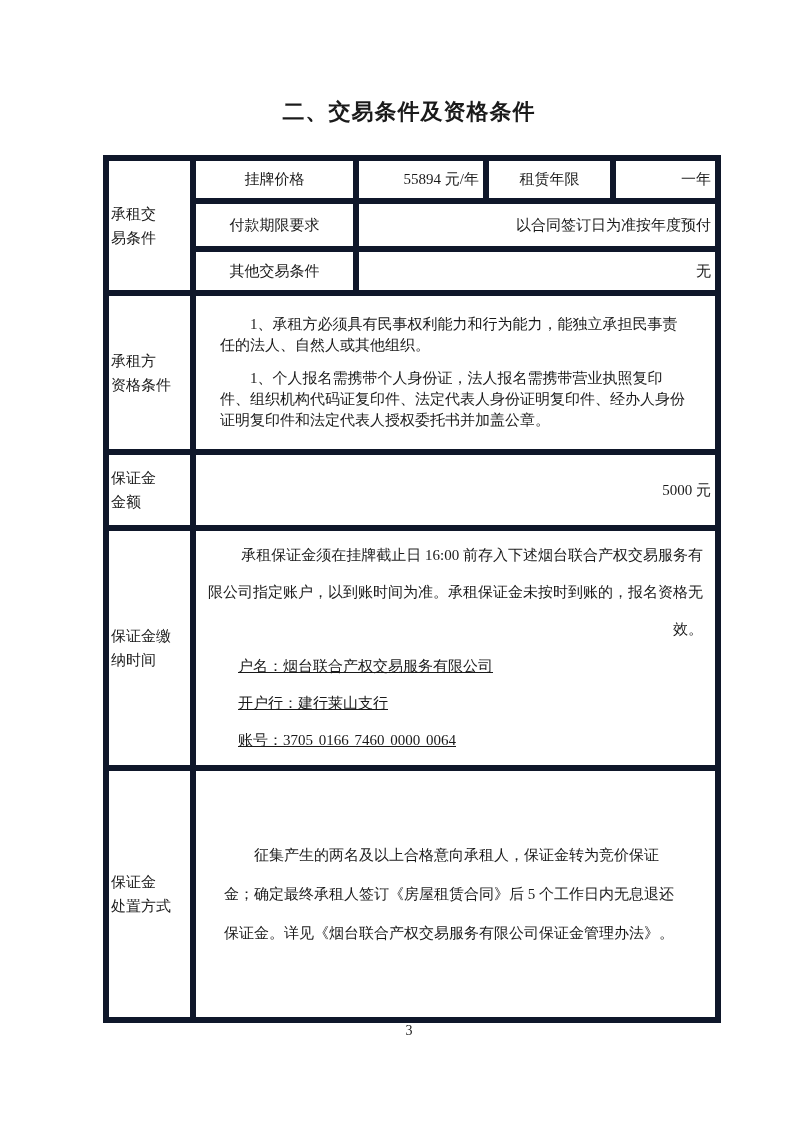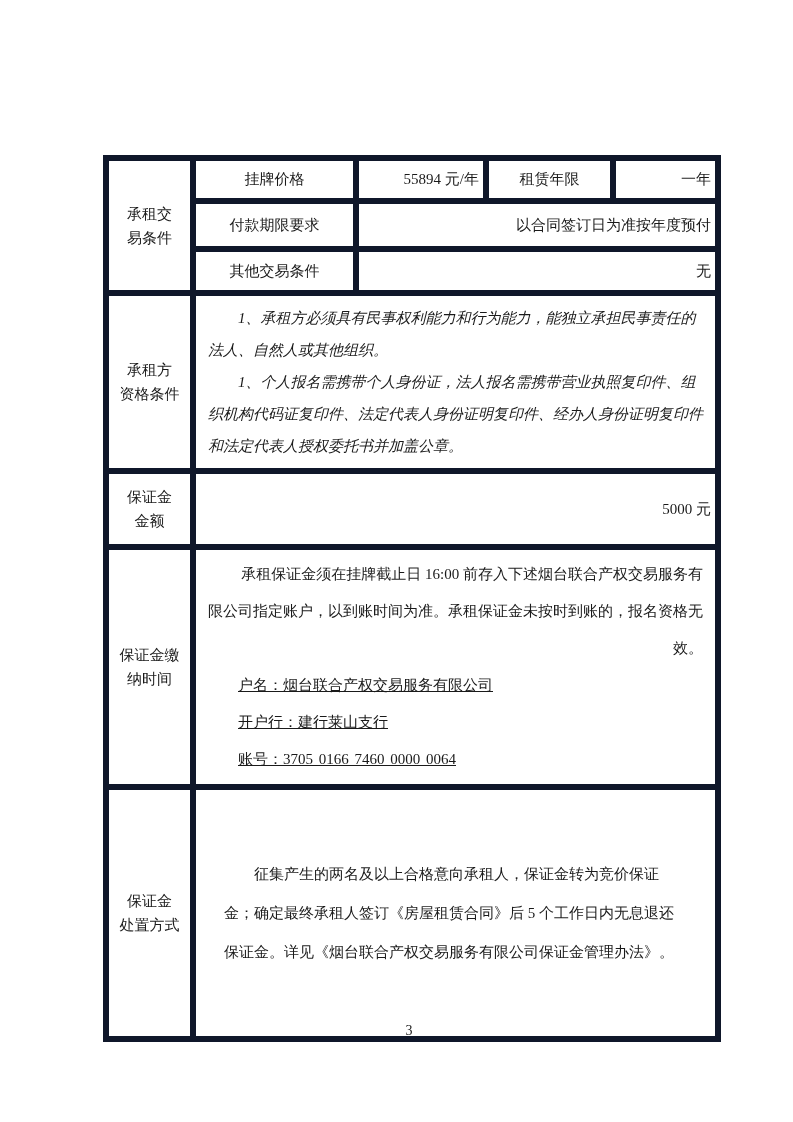--- a/index.html
+++ b/index.html
@@ -36,41 +36,40 @@
     table-layout: fixed;
     border: 2px solid #000;
     font-size: 15px;
   }
   table.doc-table td {
     border: 6px solid #0f172a;
     vertical-align: middle;
     overflow: hidden;
   }
   .c-label {
-    text-align: center;
+    text-align: left;
     white-space: pre-line;
     line-height: 24px;
     padding: 2px;
   }
   .c-sub {
     text-align: center;
     padding: 2px 4px;
   }
   .c-center {
     text-align: right;
     padding: 2px 4px;
   }
   .c-text {
     padding: 6px 12px;
   }
   .qual p {
-    margin: 0;
+    margin: 12px;
     text-indent: 2em;
-    line-height: 32px;
-    font-style: italic;
+    line-height: 21px;
   }
   .paytime p {
     margin: 0;
     text-indent: 2em;
     line-height: 37px;
     text-align: right;
   }
   .paytime .acct-line {
     padding-left: 2em;
     line-height: 37px;
@@ -90,20 +89,21 @@
     text-align: center;
     font-size: 14px;
     line-height: 18px;
   }
 </style>
 </head>
 <body>
 
 <div class="page">
 
+  <div class="page-title">二、交易条件及资格条件</div>
 
   <table class="doc-table">
     <colgroup>
       <col style="width:87px">
       <col style="width:163px">
       <col style="width:130px">
       <col style="width:127px">
       <col style="width:105px">
     </colgroup>
     <tbody>

